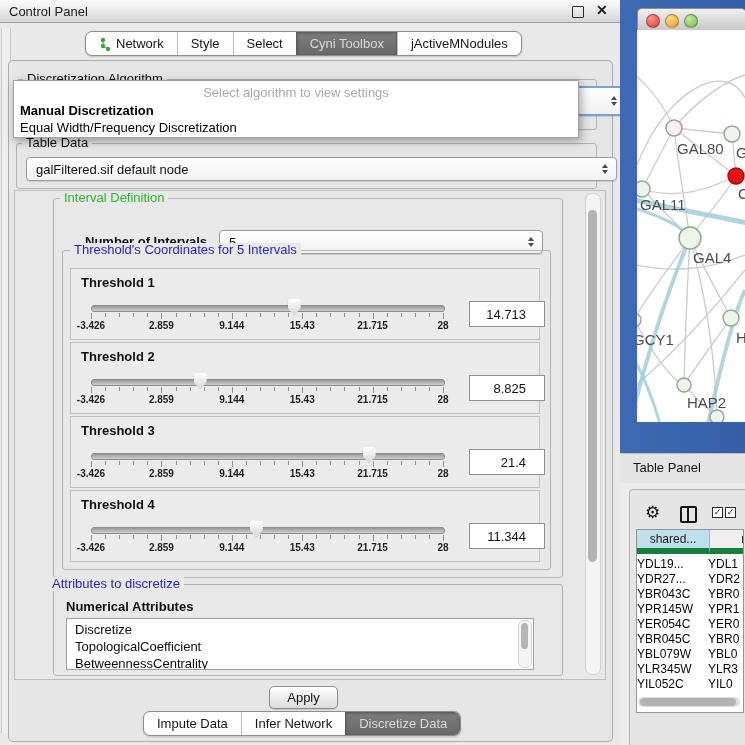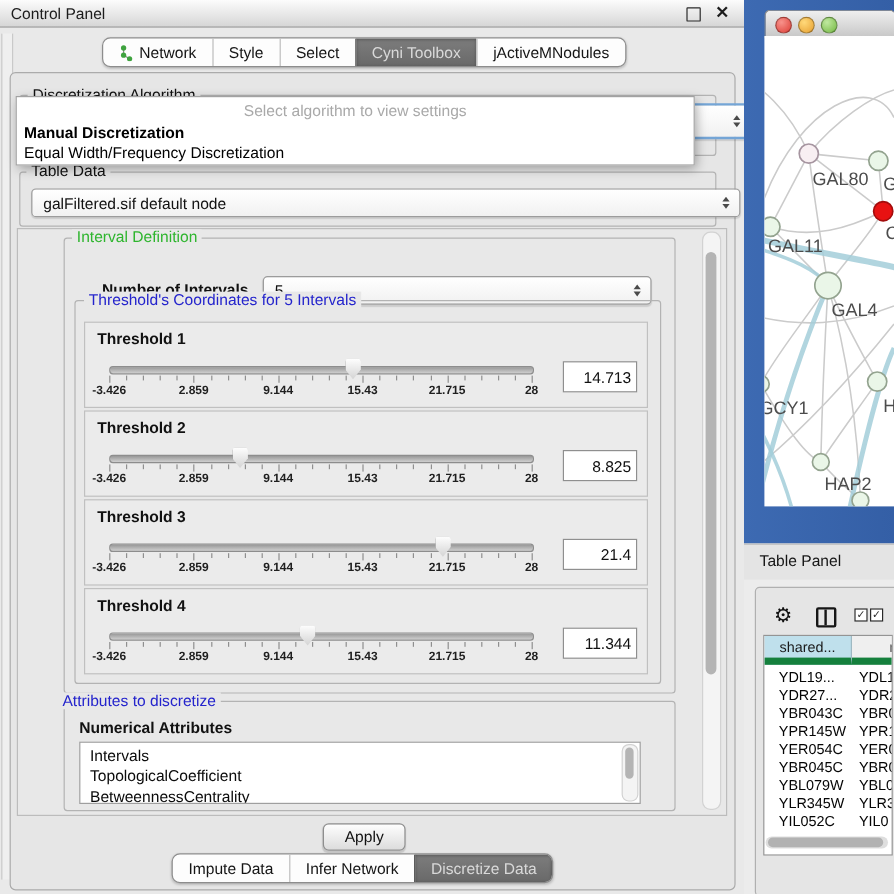--- a/index.html
+++ b/index.html
@@ -55,21 +55,21 @@
   .track{position:absolute;left:20px;top:36px;width:352px;height:5px;
      background:linear-gradient(#989898,#cfcfcf);border:1px solid #8d8d8d;border-radius:3px}
   .thumb{position:absolute;top:30px;width:13px;height:17px;
      background:linear-gradient(#fefefe,#d4d4d4);
      clip-path:polygon(10% 0,90% 0,100% 14%,100% 52%,50% 100%,0 52%,0 14%);
      filter:drop-shadow(0 0 1px #777)}
   .tick{position:absolute;width:1px;background:#8f8f8f}
   .tlabel{position:absolute;top:51px;font-size:10px;font-weight:bold;color:#1f1f1f;transform:translateX(-50%)}
   .valbox{position:absolute;left:398px;top:32px;width:56px;height:24px;background:#fff;
      border:1px solid #8f8f8f;font-size:13px;display:flex;align-items:center;
-     justify-content:flex-end;padding-right:4px}
+     justify-content:flex-end;padding-right:18px}
   
   .listbox{left:66px;top:618px;width:466px;height:50px;background:#fff;border:1px solid #9f9f9f;overflow:hidden}
   .listitem{position:absolute;left:8px;font-size:13px;color:#0a0a0a;white-space:nowrap}
   
   .apply-btn{left:269px;top:686px;width:67px;height:21px;border:1px solid #8e8e8e;border-radius:5px;
      background:linear-gradient(#fefefe,#dcdcdc);font-size:13px;display:flex;
      align-items:center;justify-content:center;box-shadow:0 1px 1px rgba(0,0,0,.15)}
   
   .net-frame{left:620px;top:0;width:125px;height:453px;
      background:linear-gradient(90deg,#3d6ab2,#345fa6)}
@@ -90,21 +90,21 @@
   .chk{position:absolute;width:9px;height:9px;border:1.5px solid #2a2a2a;font-size:9px;
      line-height:9px;text-align:center;color:#2a2a2a;background:#fff}
   .tablebox{left:636px;top:529px;width:106px;height:182px;background:#fff;
      border:1px solid #949494;overflow:hidden}
   .th-row{position:absolute;left:0;top:0;height:24px;display:flex;width:150px}
   .th-cell{font-size:12px;display:flex;align-items:center;justify-content:center;
      border-right:1px solid #9fb9c2;border-bottom:6px solid #15803d;color:#1a1a1a}
   .th1{width:72px;background:#bfe0ec}
   .th2{width:76px;background:#efefef;border-right-color:#bbb}
   .trow{position:absolute;left:0;width:150px;height:15px;display:flex;font-size:12px;color:#050505}
-  .tc1{width:68px;padding-left:12px;overflow:hidden;white-space:nowrap}
+  .tc1{width:68px;padding-left:0;overflow:hidden;white-space:nowrap}
   .tc2{width:76px;padding-left:3px;overflow:hidden;white-space:nowrap}
   .hscroll{left:638px;top:697px;width:102px;height:10px;background:#dedede;border-radius:5px}
   .hthumb{position:absolute;left:2px;top:1px;width:96px;height:8px;background:#b2b2b2;border-radius:4px}
   svg text{font-family:"Liberation Sans",sans-serif}
 </style>
 </head>
 <body>
 
 <div class="abs control-panel">
   <div class="abs cp-titlebar">
@@ -338,21 +338,21 @@
       </div>
     </div>
 
   <div class="abs group" style="left:53px;top:584px;width:508px;height:90px"></div>
   <span class="gtitle blue" style="left:48px;top:577px;background:#e8e8e8">Attributes to discretize</span>
   <span class="abs" style="left:66px;top:599px;font-size:13px;font-weight:bold">Numerical Attributes</span>
   <div class="abs listbox" id="attr-list">
     <div class="abs sb-track" style="right:1px;top:1px;width:12px;height:46px;border-radius:6px">
       <div class="abs sb-thumb" style="left:2px;top:2px;width:7px;height:26px"></div>
     </div>
-  <div class="listitem" style="top: 3px;">Intervals</div>
+  <div class="listitem" style="top: 3px;">Discretize</div>
       <div class="listitem" style="top: 20px;">TopologicalCoefficient</div>
       <div class="listitem" style="top: 37px;">BetweennessCentrality</div>
     </div>
 
   <div class="abs apply-btn">Apply</div>
   <div class="abs seg" id="bottom-tabs" style="left:143px;top:711px">
       <div class="s">
         <span>Impute Data</span>
       </div>
       <div class="s">

